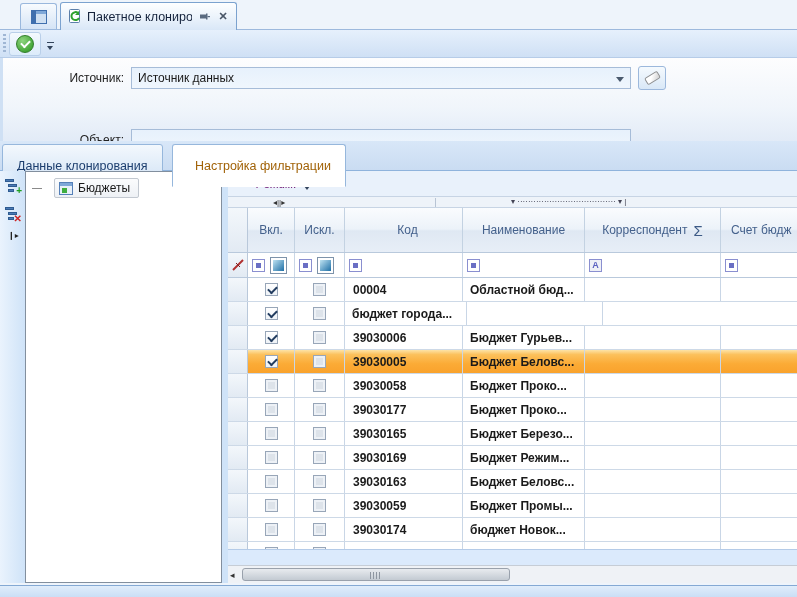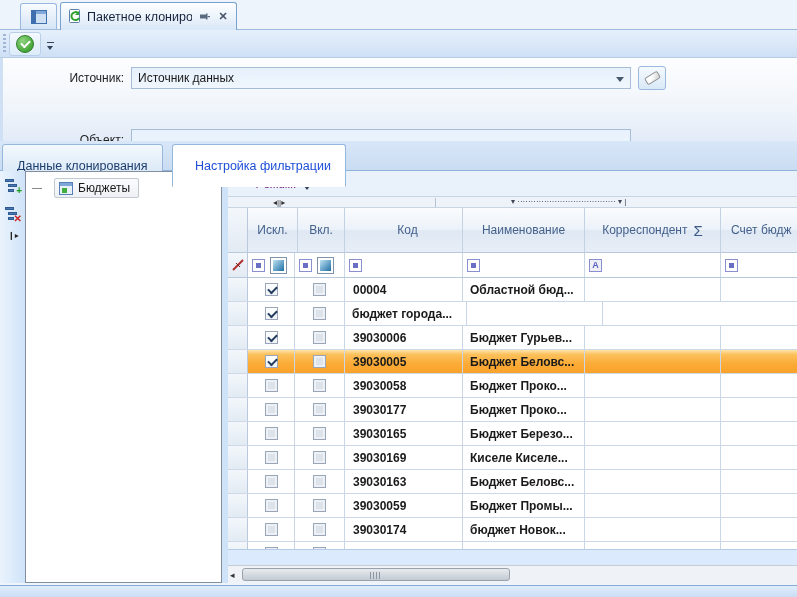--- a/index.html
+++ b/index.html
@@ -56,21 +56,21 @@
     background:linear-gradient(180deg,#f5fafe,#d9e8f7); display:flex; align-items:center; justify-content:center; }
   .eraser { width:15px; height:8px; border:1px solid #8e8e8e; border-radius:2px;
     background:linear-gradient(135deg,#ffffff 40%,#cfcfcf); transform:rotate(-32deg); }
 
   
   .pagetabs { position:absolute; left:0; top:141px; width:797px; height:30px;
     background:linear-gradient(180deg,#d8e7f8,#cadcf2); border-bottom:1px solid #8fb3dc; }
   .ptab { position:absolute; top:3px; height:43px; display:flex; align-items:center; justify-content:center;
     border:1px solid #96b7dc; border-radius:3px 3px 0 0; font-size:12.5px; padding:0 14px; }
   .ptab.inactive { left:2px; background:linear-gradient(180deg,#f3f8fd,#cfe1f4); color:#1c3e6e; }
-  .ptab.active { left:172px; background:#fff; border-bottom:1px solid #fff; color:#1d4ed8; z-index:2;padding-left:22px; }
+  .ptab.active { left:172px; background:#fff; border-bottom:1px solid #fff; color:#a16207; z-index:2;padding-left:22px; }
 
   
   .main { position:absolute; left:0; top:171px; width:797px; height:412px; background:#cfe3f8; }
   .side-toolbar { position:absolute; left:0; top:0; width:25px; height:412px;
     background:linear-gradient(90deg,#eaf3fd,#cfe3f8); }
   .side-btn { position:absolute; left:1px; width:23px; height:25px; display:flex; align-items:center; justify-content:center; }
   .tree-ico { position:relative; width:15px; height:15px; }
   .tree-ico .b1,.tree-ico .b2,.tree-ico .b3 { position:absolute; left:0; width:9px; height:3px; background:#4a7ab5; border:1px solid #2f5b91; }
   .tree-ico .b1{top:0;} .tree-ico .b2{top:5px;left:3px;} .tree-ico .b3{top:10px;left:3px;width:6px;}
   .badge { position:absolute; right:-2px; bottom:-2px; font-size:10px; font-weight:bold; line-height:10px; }
@@ -262,22 +262,22 @@
       <div class="colstrip">
         <span class="marks">◂||▸</span>
         <span class="tick"></span>
         <span class="dots">▾ ····································· ▾  |</span>
       </div>
 
       <div class="grid">
 
         <div class="g-head">
           <div class="cell c-ind"></div>
+          <div class="cell c-incl">Вкл.</div>
           <div class="cell c-excl">Искл.</div>
-          <div class="cell c-incl">Вкл.</div>
           <div class="cell c-code" style="justify-content:center;">Код</div>
           <div class="cell c-name" style="justify-content:center; padding-left:0;">Наименование</div>
           <div class="cell c-corr" style="justify-content:center;">
             <span>Корреспондент</span>
             <span class="sigma">Σ</span>
           </div>
           <div class="cell c-acct" style="justify-content:flex-start; padding-left:10px;">Счет бюдж</div>
         </div>
 
         <div class="g-filter">
@@ -402,21 +402,21 @@
   </div>
             <div class="g-row">
     <div class="cell c-ind"></div>
     <div class="cell c-incl">
       <span class="cb un"></span>
     </div>
     <div class="cell c-excl">
       <span class="cb un"></span>
     </div>
     <div class="cell c-code">39030169</div>
-    <div class="cell c-name">Киселе Киселе...</div>
+    <div class="cell c-name">Бюджет Режим...</div>
     <div class="cell c-corr"></div>
     <div class="cell c-acct"></div>
   </div>
             <div class="g-row">
     <div class="cell c-ind"></div>
     <div class="cell c-incl">
       <span class="cb un"></span>
     </div>
     <div class="cell c-excl">
       <span class="cb un"></span>

